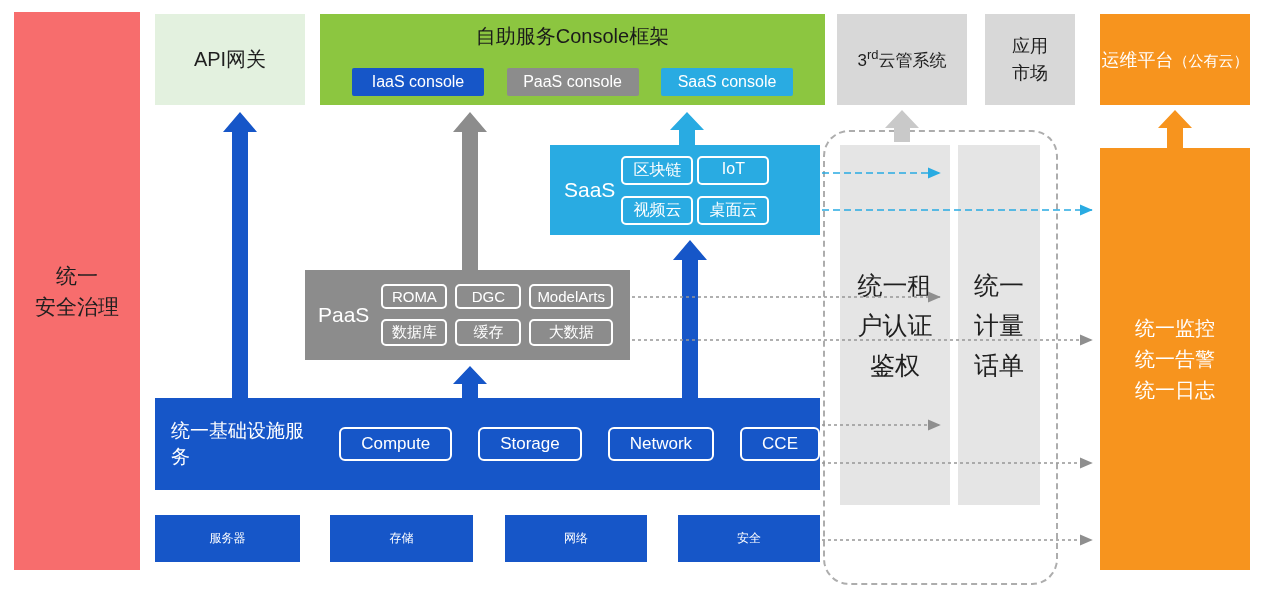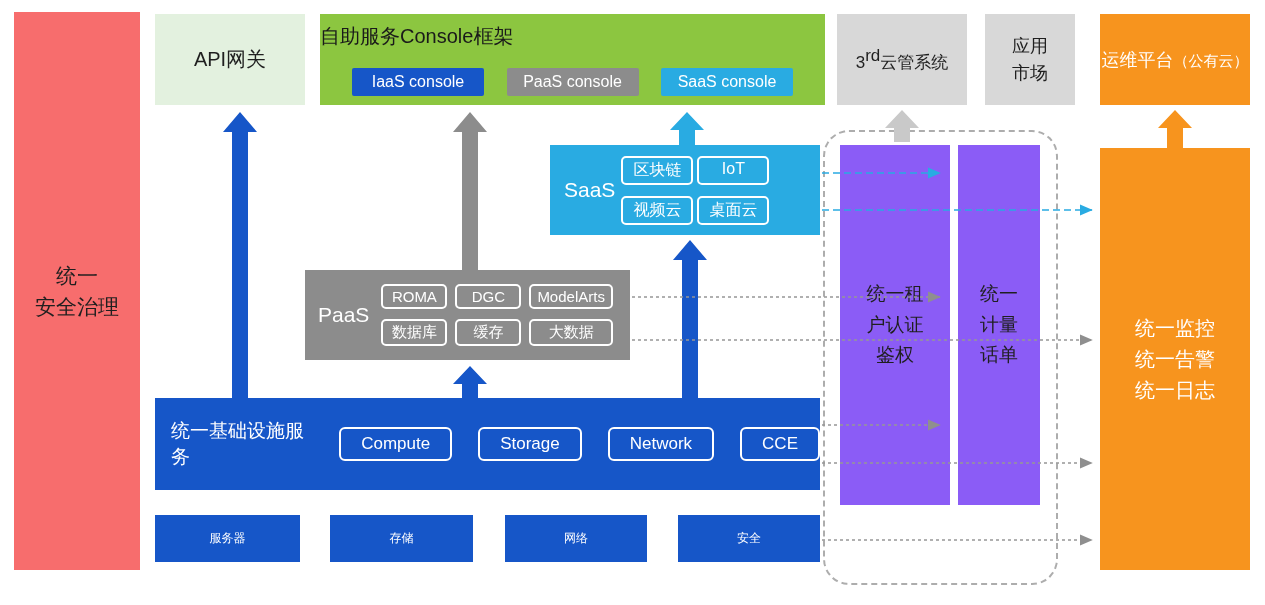--- a/index.html
+++ b/index.html
@@ -9,28 +9,28 @@
   .abs { position:absolute; }
   .center { display:flex; align-items:center; justify-content:center; text-align:center; }
   .pre { white-space:pre-line; }
 
   
   .security-bar { left:14px; top:12px; width:126px; height:558px; background:#F76D6D; color:#1f1f1f; font-size:21px; line-height:1.5; }
 
   
   .api-gw { left:155px; top:14px; width:150px; height:91px; background:#E3F1DF; color:#1f1f1f; font-size:20px; }
   .console-frame { left:320px; top:14px; width:505px; height:91px; background:#8CC640; display:flex; flex-direction:column; }
-  .console-title { font-size:20px; color:#1a1a1a; text-align:left; padding-top:9px; }
+  .console-title { font-size:20px; color:#1a1a1a; text-align:center; padding-top:9px; }
   .console-btn-row { display:flex; justify-content:space-between; padding:0 32px; margin-top:auto; margin-bottom:9px;gap:20px; }
   .console-btn { width:132px; height:28px; color:#fff; font-size:16px; display:flex; align-items:center; justify-content:center; border-radius:2px; }
   .btn-iaas { background:#1656C8; }
   .btn-paas { background:#8C8C8C; }
   .btn-saas { background:#29ABE2; }
   .third-cloud { left:837px; top:14px; width:130px; height:91px; background:#D8D8D8; color:#1f1f1f; font-size:17px; }
-  .third-cloud sup { font-size:17px;margin-top:16px; }
+  .third-cloud sup { font-size:13px;margin-top:16px; }
   .app-market { left:985px; top:14px; width:90px; height:91px; background:#D8D8D8; color:#1f1f1f; font-size:18px; line-height:1.45; }
   .om-platform { left:1100px; top:14px; width:150px; height:91px; background:#F7941E; color:#fff; flex-direction:row; }
   .om-line1 { font-size:18px; }
   .om-line2 { font-size:15px; margin-top:4px; }
 
   
   .saas-box { left:550px; top:145px; width:270px; height:90px; background:#29ABE2; display:flex; align-items:center; padding-left:14px; color:#fff; }
   .saas-label { font-size:21px; margin-right:6px; }
   .chip-grid2 { display:grid; grid-template-columns:auto auto; gap:11px 4px; }
   .chip { border:2px solid #fff; border-radius:5px; padding:2px 10px; font-size:16px; color:#fff; text-align:center; min-width:62px; }
@@ -49,21 +49,21 @@
 
   
   .hw { top:515px; height:47px; background:#1656C8; color:#fff; font-size:12px; }
   .hw1 { left:155px; width:145px; }
   .hw2 { left:330px; width:143px; }
   .hw3 { left:505px; width:142px; }
   .hw4 { left:678px; width:142px; }
 
   
   .dashed-group { left:823px; top:130px; width:235px; height:455px; border:2px dashed #ADADAD; border-radius:26px; }
-  .col { background:#8b5cf6; color:#1f1f1f; font-size:19px; line-height:1.6; top:145px; height:360px; }
+  .col { background:#e5e5e5; color:#1f1f1f; font-size:25px; line-height:1.6; top:145px; height:360px; }
   .col-auth { left:840px; width:110px; }
   .col-meter { left:958px; width:82px; }
 
   
   .monitor-box { left:1100px; top:148px; width:150px; height:422px; background:#F7941E; color:#fff; font-size:20px; line-height:1.55; }
 
   .overlay { position:absolute; left:0; top:0; pointer-events:none; z-index:5; }
 </style>
 </head>
 <body>

